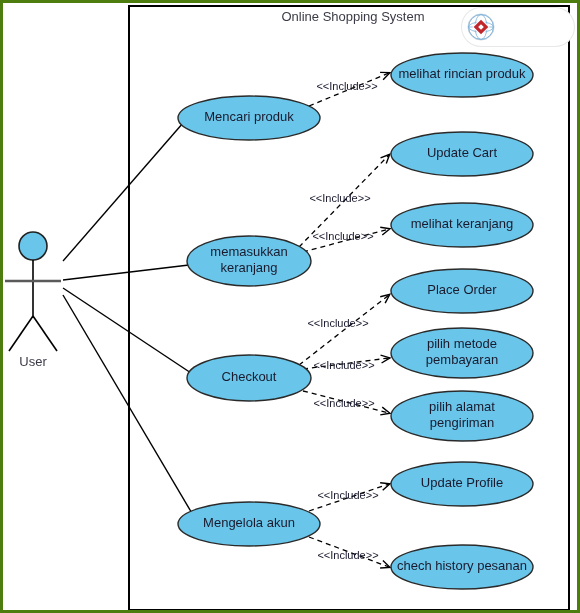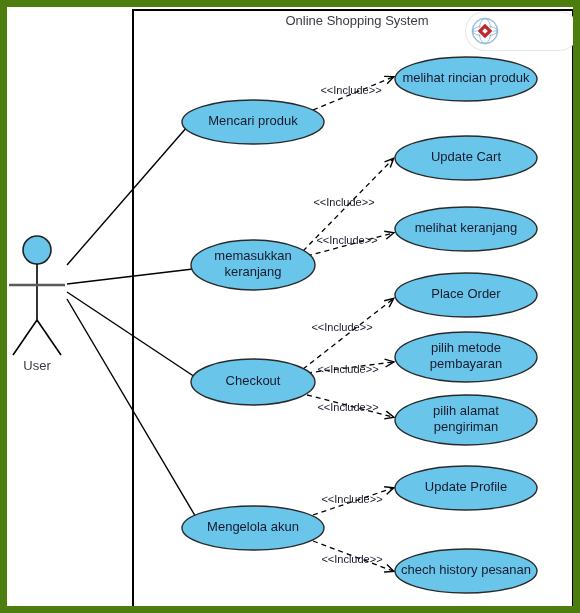--- a/index.html
+++ b/index.html
@@ -9,21 +9,21 @@
   }
   body {
     font-family: "Liberation Sans", sans-serif;
   }
   #canvas {
     position: relative;
     width: 580px;
     height: 613px;
     background: #ffffff;
     box-sizing: border-box;
-    border: 7px solid #4d7c0f;
+    border: 3px solid #4d7c0f;
     overflow: hidden;
   }
   svg.diagram {
     position: absolute;
     left: 0;
     top: 0;
     width: 580px;
     height: 613px;
   }
   .uc-label {

